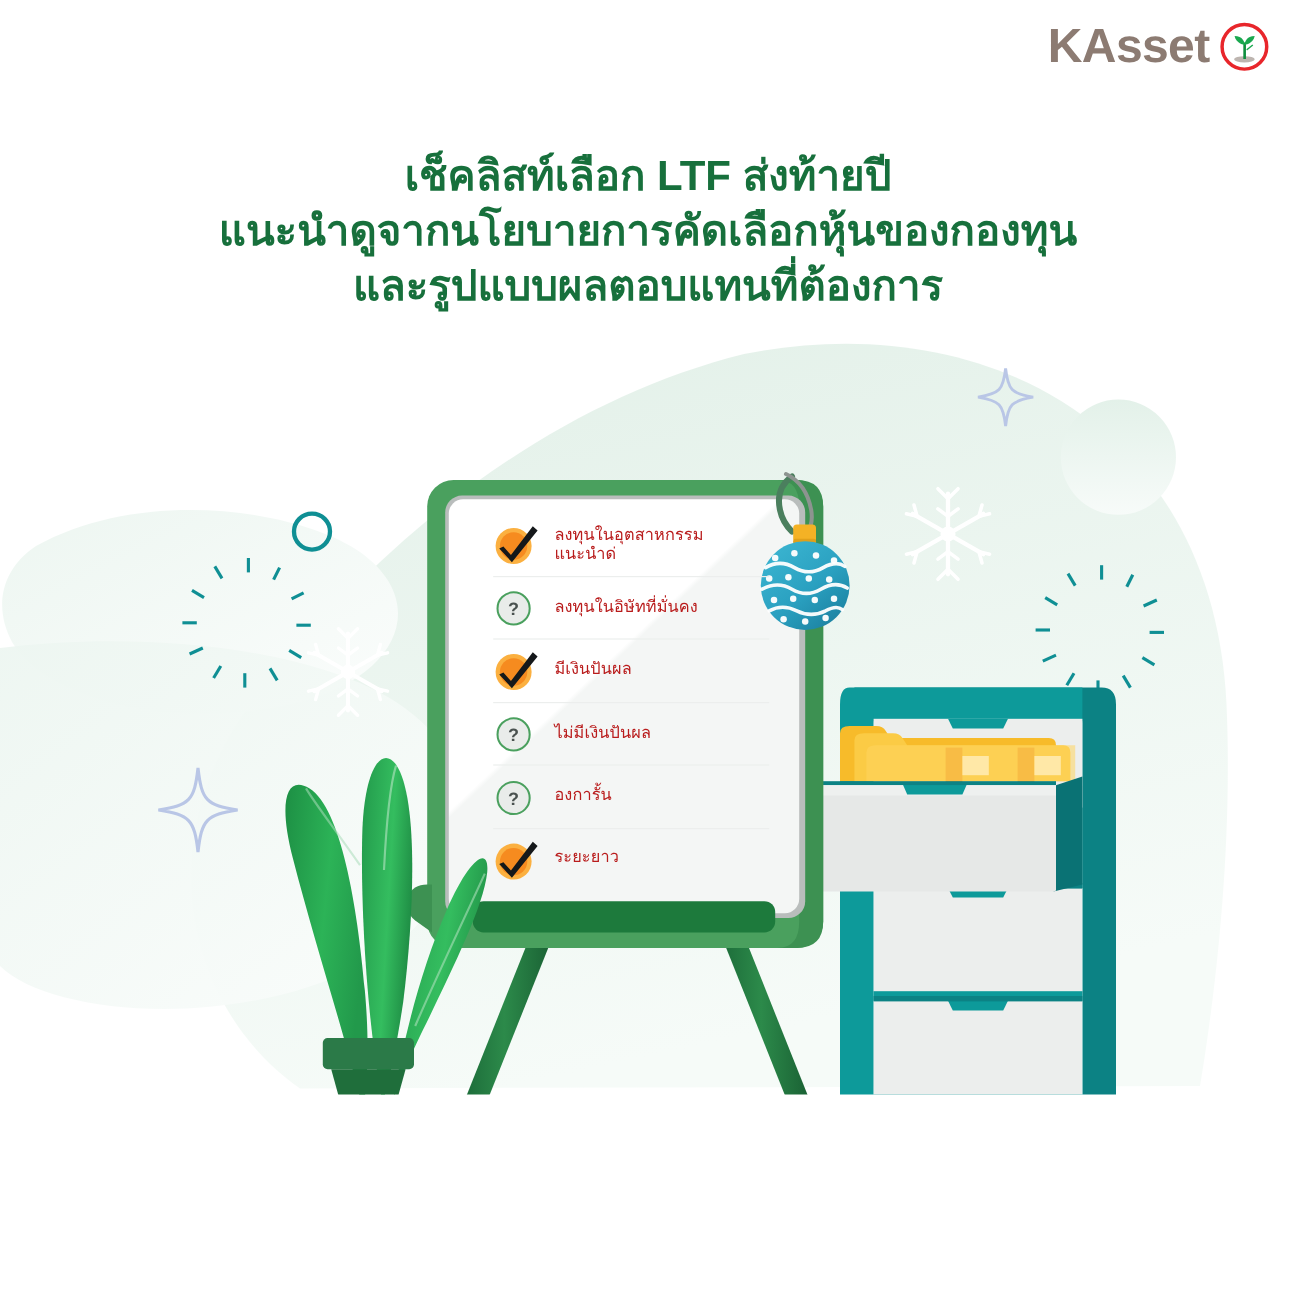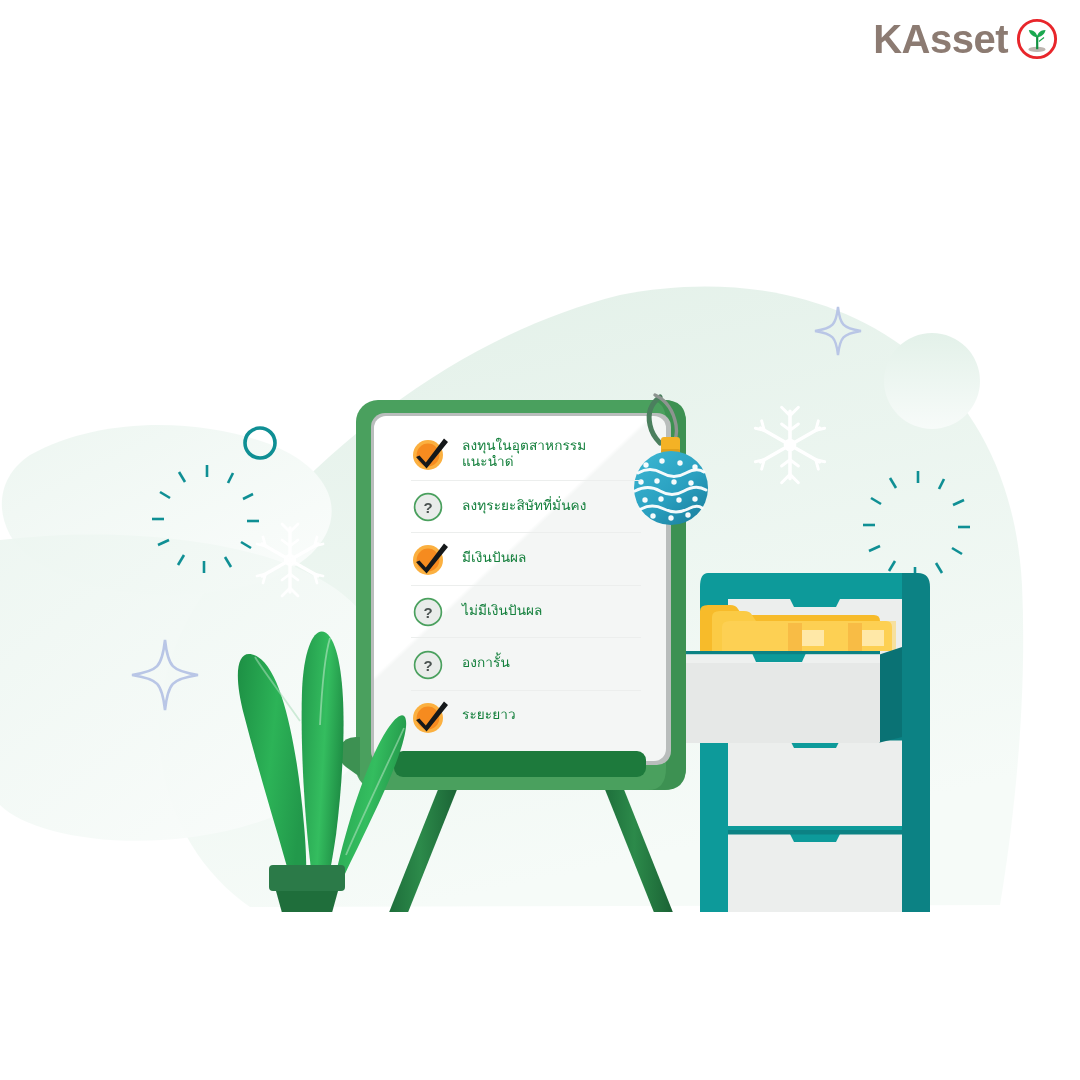--- a/index.html
+++ b/index.html
@@ -55,21 +55,21 @@
     position: relative;
     display: flex; align-items: center;
     height: 52.5px;
     border-bottom: 1.3px solid #eceeed;
     padding-left: 0px;
   }
   .clrow:last-child { border-bottom: none; font-family: Liberation Mono, monospace; }
   .cl-icon { position: relative; width: 40px; height: 38px; flex: 0 0 40px; }
   .cl-icon svg { position: absolute; left: 0; top: 0; overflow: visible; }
   .cl-label {
-    font-size: 13.6px; color: #15803d; line-height: 1.22;
+    font-size: 13.6px; color: #b91c1c; line-height: 1.22;
     padding-left: 11px; letter-spacing: 0.1px;
   }
   .cl-label.two { line-height: 1.18; }
 </style>
 </head>
 <body>
 
 <div id="stage">
 
   <div id="logo">
@@ -77,20 +77,25 @@
     <svg id="logo-mark" viewBox="0 0 42 42">
       <circle cx="21" cy="21" r="18.6" fill="#ffffff" stroke="#e8262b" stroke-width="2.9"></circle>
       <ellipse cx="21" cy="31.4" rx="8.6" ry="2.6" fill="#bdb5b0"></ellipse>
       <path d="M20.1 31.2 L20.1 17.5 L22.3 17.5 L22.3 31.2 Z" fill="#0f8f3f"></path>
       <path d="M21.2 19.4 C21.2 19.4 14.2 18.6 12.8 12.0 C19.6 12.0 21.3 17.2 21.3 19.4 Z" fill="#1aa84f"></path>
       <path d="M21.2 19.4 C21.2 19.4 28.2 18.6 29.6 12.0 C22.8 12.0 21.1 17.2 21.1 19.4 Z" fill="#1aa84f"></path>
       <path d="M22.6 23.0 L27.6 19.0 L28.4 20.0 L23.2 24.0 Z" fill="#1aa84f"></path>
     </svg>
   </div>
 
+  <div id="headline" style="color: rgb(23, 112, 60);">
+    <span class="tline l1">เช็คลิสท์เลือก LTF ส่งท้ายปี</span>
+    <span class="tline l2">แนะนำดูจากนโยบายการคัดเลือกหุ้นของกองทุน</span>
+    <span class="tline l3">และรูปแบบผลตอบแทนที่ต้องการ</span>
+  </div>
 
   <div id="scene">
     <svg id="scene-svg" width="1080" height="680" viewBox="0 0 1080 680">
       <defs>
         <linearGradient id="gMintBig" x1="0" y1="0" x2="0.3" y2="1">
           <stop offset="0%" stop-color="#e2f0e8"></stop>
           <stop offset="100%" stop-color="#f6fbf8"></stop>
         </linearGradient>
         <linearGradient id="gMintSmall" x1="0" y1="0" x2="1" y2="1">
           <stop offset="0%" stop-color="#edf6f1"></stop>
@@ -338,21 +343,21 @@
         </span>
       </div>
       <div class="clrow">
         <span class="cl-icon">
   <svg width="40" height="38" viewBox="0 0 40 38">
     <circle cx="17" cy="20" r="13.4" fill="#e9ecea" stroke="#4aa05e" stroke-width="1.7"></circle>
     <text x="17" y="25.6" text-anchor="middle" font-family="Liberation Sans, sans-serif" font-size="15" font-weight="bold" fill="#4a5250">?</text>
   </svg>
         </span>
         <span class="cl-label">
-          <span style="display:block">ลงทุระยะสิษัทที่มั่นคง</span>
+          <span style="display:block">ลงทุนในอิษัทที่มั่นคง</span>
         </span>
       </div>
       <div class="clrow">
         <span class="cl-icon">
   <svg width="40" height="38" viewBox="0 0 40 38">
     <circle cx="17" cy="20" r="15" fill="#fbb040"></circle>
     <circle cx="17" cy="20" r="11.4" fill="#f68b1f"></circle>
     <path d="M 8.5 20.5 L 14.8 27.5 L 33 3.5 L 37 7 L 15.6 33.5 L 5 22 Z" fill="#15181a"></path>
   </svg>
         </span>

